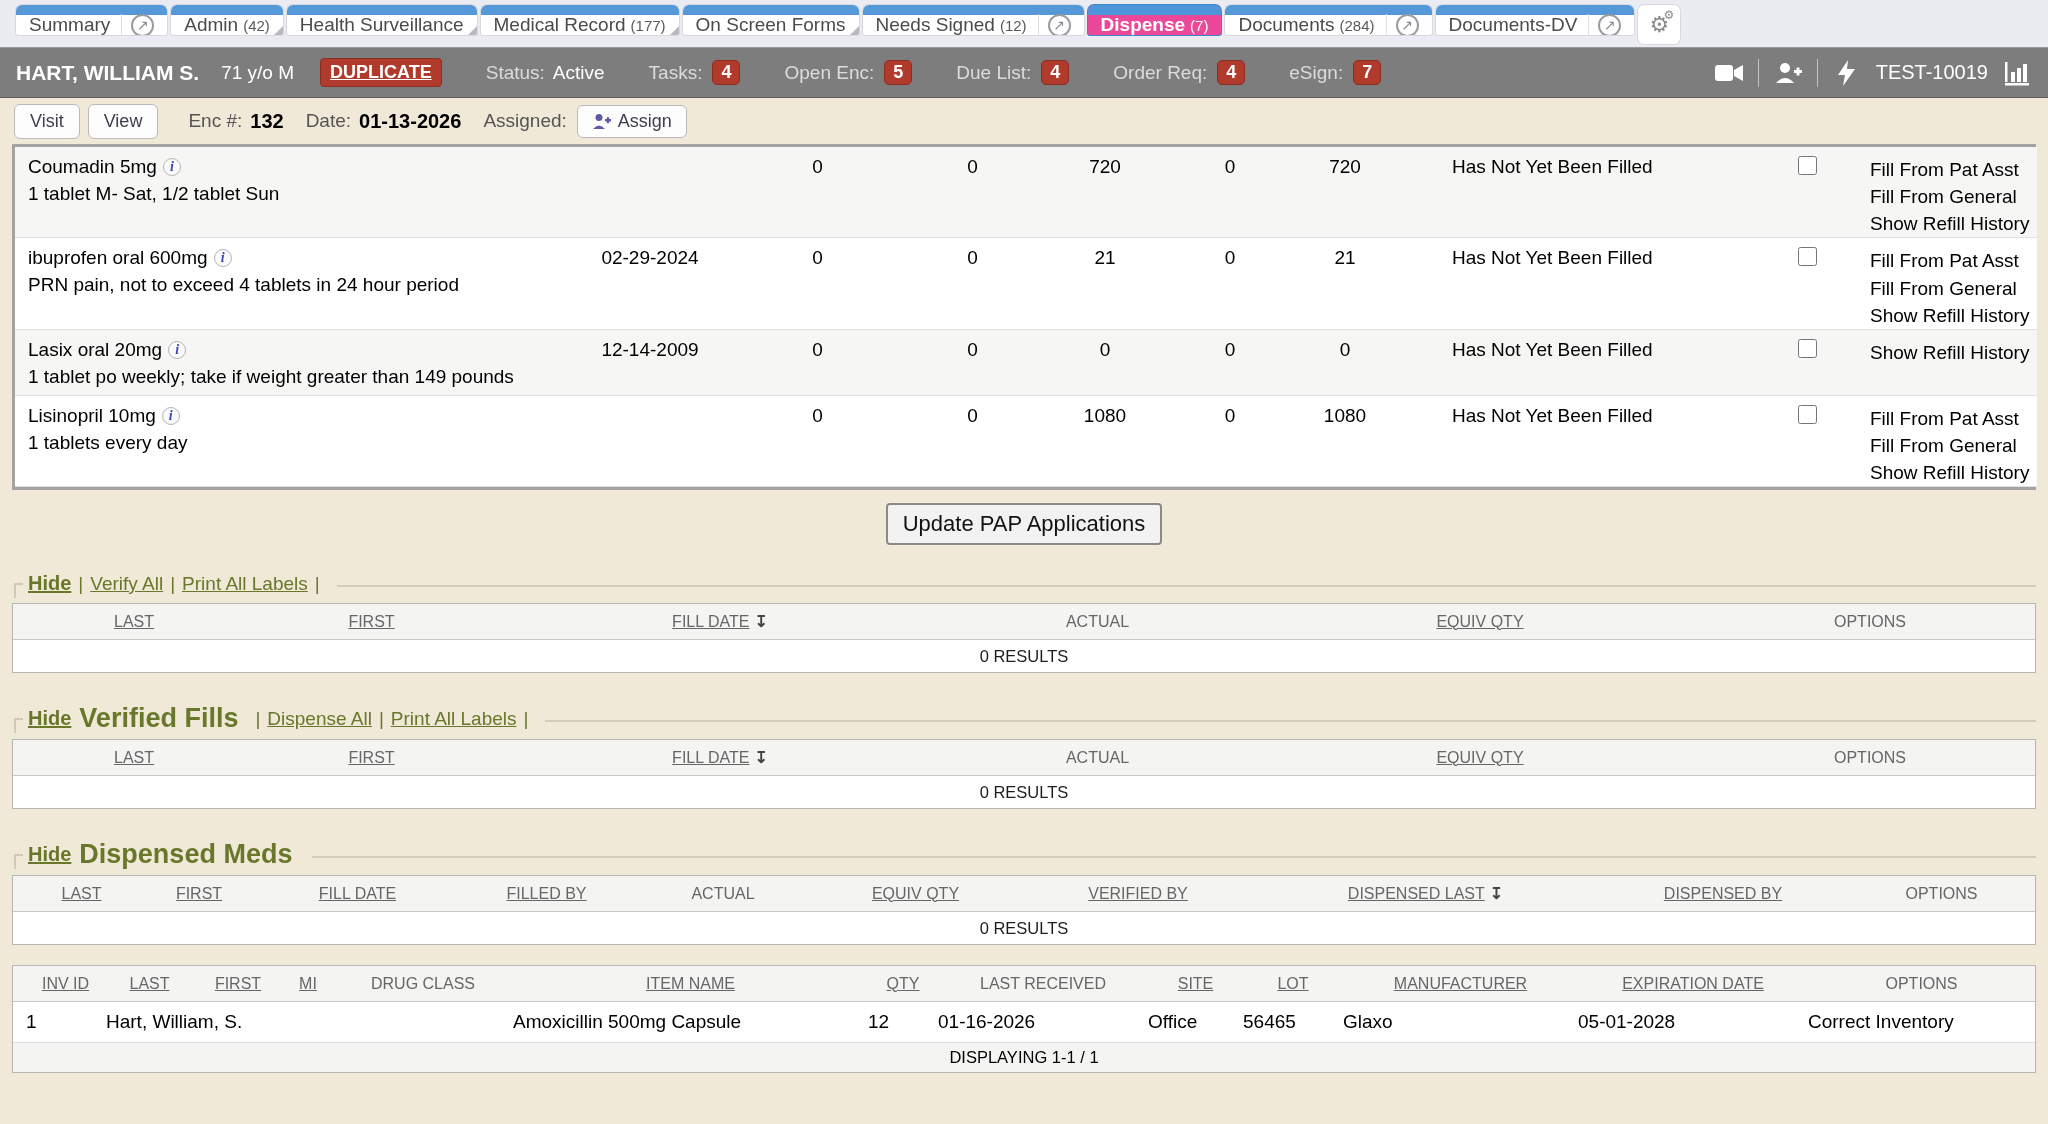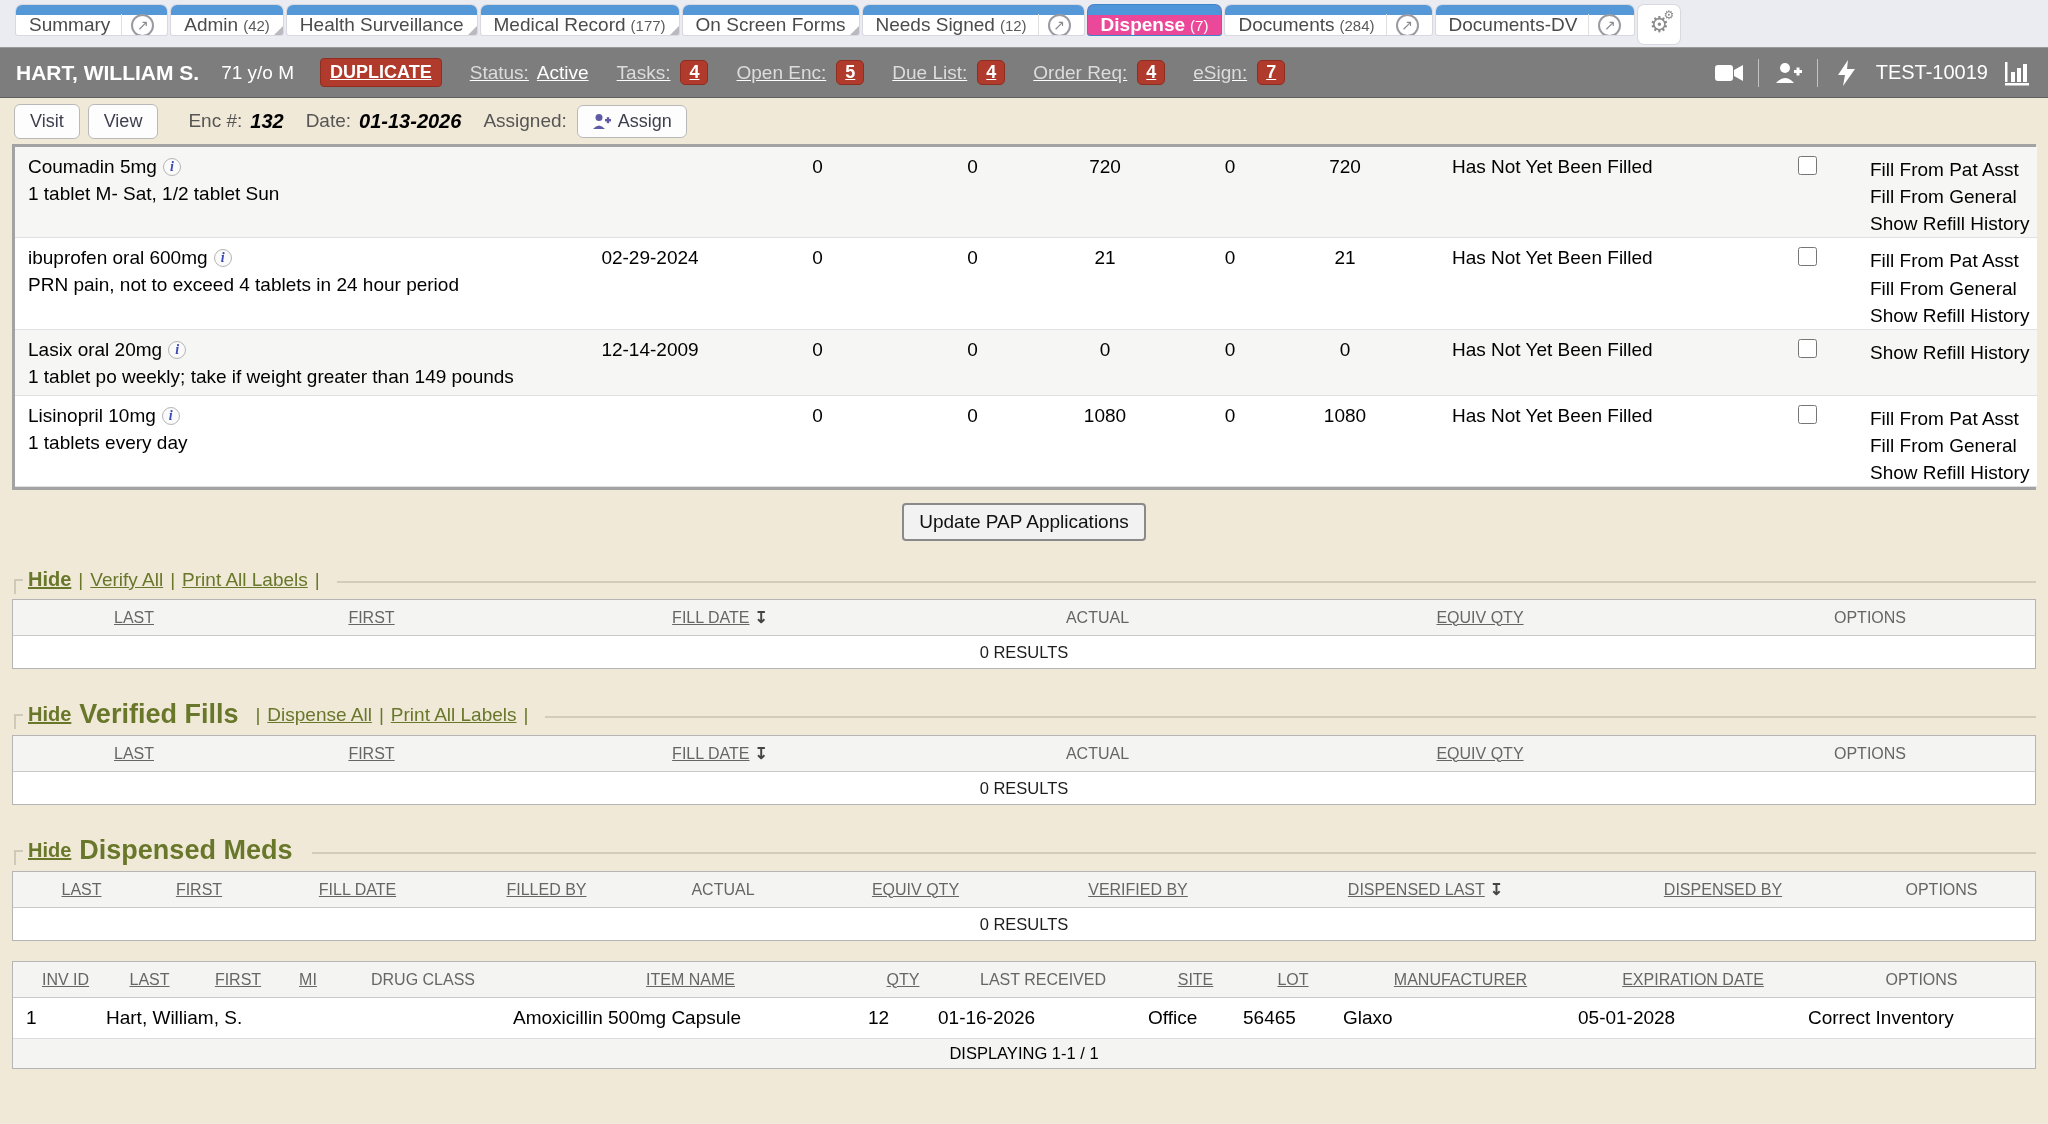--- a/index.html
+++ b/index.html
@@ -29,36 +29,36 @@
   .gear-main { font-size:22px; color:#8b8b8b; line-height:1; }
   .gear-small { position:absolute; top:4px; right:6px; font-size:12px; color:#8b8b8b; line-height:1; }
 
   
   .patientbar { height:51px; background:#7d7d7d; border-top:1px solid #9a9a9a; border-bottom:1px solid #5e5e5e;
                 display:flex; align-items:center; padding:0 16px; color:#fff; }
   .pt-name { font-size:21px; font-weight:bold; white-space:nowrap; }
   .pt-agesex { font-size:19px; margin-left:22px; white-space:nowrap; }
   .dup-badge { margin-left:26px; background:#b03b2c; border:1px solid #8e2e21; border-radius:4px;
                padding:3px 9px; font-size:18px; font-weight:bold; text-decoration:underline; cursor:pointer; white-space:nowrap; }
-  .pt-item { display:flex; align-items:center; margin-left:28px; white-space:nowrap;text-decoration:underline; }
+  .pt-item { display:flex; align-items:center; margin-left:44px; white-space:nowrap; }
   .pt-label { font-size:19px; color:#dcdcdc; }
   .pt-value { font-size:19px; color:#ffffff; margin-left:8px; }
   .cnt-badge { margin-left:10px; background:#b03b2c; border:1px solid #8e2e21; border-radius:5px;
                padding:1px 8px; font-size:18px; font-weight:bold; color:#fff; cursor:pointer; }
   .pt-right { margin-left:auto; display:flex; align-items:center; gap:14px; }
   .bar-ico { width:30px; height:26px; display:flex; align-items:center; justify-content:center; cursor:pointer; }
   .vdiv { width:1px; height:28px; background:rgba(255,255,255,0.55); }
   .station { font-size:20px; color:#fff; white-space:nowrap; }
 
   
   .toolbar { height:46px; display:flex; align-items:center; padding:0 14px; }
   .tb-btn { background:#fdfdfd; border:1px solid #b9b9b9; border-radius:6px; padding:6px 15px;
             font-size:18px; color:#3e3e4e; margin-right:8px; cursor:pointer; }
   .tb-label { font-size:19px; color:#555; margin-left:22px; }
-  .tb-value { font-size:20px; color:#000; font-weight:bold; margin-left:8px;font-style:italic; }
+  .tb-value { font-size:20px; color:#000; font-weight:bold; margin-left:8px; }
   .assign-btn { display:flex; align-items:center; gap:7px; background:#fdfdfd; border:1px solid #b9b9b9;
                 border-radius:6px; padding:5px 14px; font-size:18px; color:#3e3e4e; margin-left:10px; cursor:pointer; }
 
   
   .medsbox { margin:0 12px; background:#fff; border:3px solid #a3a3a3; }
   table { border-collapse:collapse; table-layout:fixed; width:100%; }
   .meds-table td { vertical-align:top; padding-top:9px; font-size:19px; color:#000; }
   .meds-row-a { background:#f6f6f5; }
   .meds-row-b { background:#ffffff; }
   .meds-table tr { border-bottom:1px solid #e0e0e0; }
@@ -73,21 +73,21 @@
   .date-cell { text-align:center; }
   .status-cell { padding-left:47px; }
   .cb-cell { text-align:center; }
   .cb-cell input { width:19px; height:19px; accent-color:#888; cursor:pointer; }
   .opt-cell { padding-left:15px; }
   .opt-link { display:block; line-height:1.43; cursor:pointer; white-space:nowrap; }
   .displaying { background:#f4f4f3; border-top:1px solid #cccccc; height:33px; display:flex;
                 align-items:center; justify-content:center; font-size:16.5px; color:#1d1d1d; }
   .update-row { display:flex; justify-content:center; margin-top:13px; }
   .update-btn { background:#f2f2f2; border:2px solid #8a8a8a; border-radius:4px; padding:6px 15px;
-                font-size:19px; color:#111; cursor:pointer; }
+                font-size:22px; color:#111; cursor:pointer; }
 
   
   .section { margin:0 12px; }
   .sec-head { display:flex; align-items:center; padding-left:2px; }
   .sec-stub { width:9px; height:15px; border-left:2px solid #cfc9b8; border-top:2px solid #cfc9b8;
               margin-right:5px; margin-top:14px; }
   .hide-link { font-size:20px; font-weight:bold; color:#68772a; text-decoration:underline; cursor:pointer; white-space:nowrap; }
   .sec-title { font-size:27px; font-weight:bold; color:#68772a; margin:0 10px 0 8px; white-space:nowrap; }
   .sec-sep { font-size:19px; color:#68772a; margin:0 7px; }
   .sec-link { font-size:19px; color:#68772a; text-decoration:underline; cursor:pointer; white-space:nowrap; }

